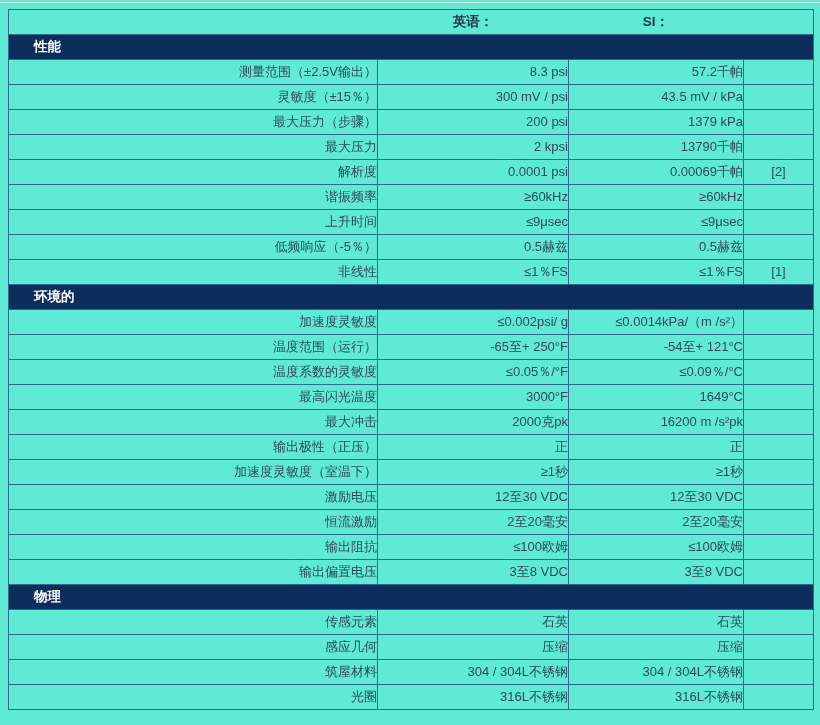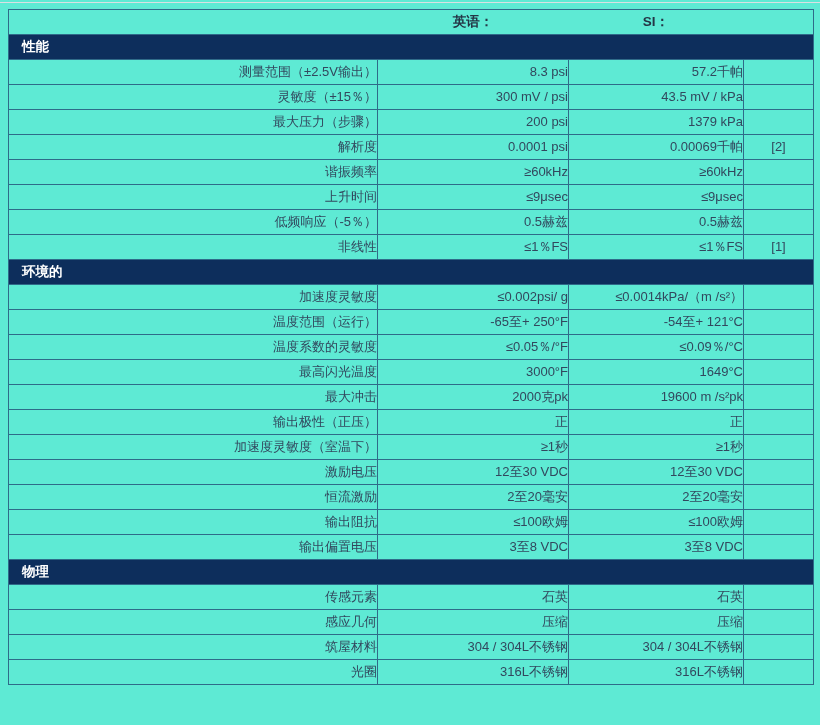--- a/index.html
+++ b/index.html
@@ -45,21 +45,21 @@
   tr.col-header-row td.h-first { border-right-style: hidden; }
   tr.col-header-row td.h-mid   { border-left-style: hidden; border-right-style: hidden; }
   tr.col-header-row td.h-last  { border-left-style: hidden; }
   
   tr.section-row td {
     background: #0d2e5c;
     color: #ffffff;
     font-weight: bold;
     font-size: 13.5px;
     text-align: left;
-    padding-left: 13px;
+    padding-left: 25px;
   }
   td.label {
     text-align: right;
     padding-left: 22px;
     color: #2d425c;
   }
   td.val  { text-align: right; }
   td.note { text-align: center; color: #4a5a6a; }
 </style>
 </head>
@@ -99,20 +99,26 @@
       <td class="val">43.5 mV / kPa</td>
       <td class="note"></td>
     </tr>
     <tr class="data-row">
       <td class="label">最大压力（步骤）</td>
       <td class="val">200 psi</td>
       <td class="val">1379 kPa</td>
       <td class="note"></td>
     </tr>
     <tr class="data-row">
+      <td class="label">最大压力</td>
+      <td class="val">2 kpsi</td>
+      <td class="val">13790千帕</td>
+      <td class="note"></td>
+    </tr>
+    <tr class="data-row">
       <td class="label">解析度</td>
       <td class="val">0.0001 psi</td>
       <td class="val">0.00069千帕</td>
       <td class="note">[2]</td>
     </tr>
     <tr class="data-row">
       <td class="label">谐振频率</td>
       <td class="val">≥60kHz</td>
       <td class="val">≥60kHz</td>
       <td class="note"></td>
@@ -159,21 +165,21 @@
     </tr>
     <tr class="data-row">
       <td class="label">最高闪光温度</td>
       <td class="val">3000°F</td>
       <td class="val">1649°C</td>
       <td class="note"></td>
     </tr>
     <tr class="data-row">
       <td class="label">最大冲击</td>
       <td class="val">2000克pk</td>
-      <td class="val">19600 m /s²pk</td>
+      <td class="val">16200 m /s²pk</td>
       <td class="note"></td>
     </tr>
 
     <tr class="data-row">
       <td class="label">输出极性（正压）</td>
       <td class="val">正</td>
       <td class="val">正</td>
       <td class="note"></td>
     </tr>
     <tr class="data-row">

